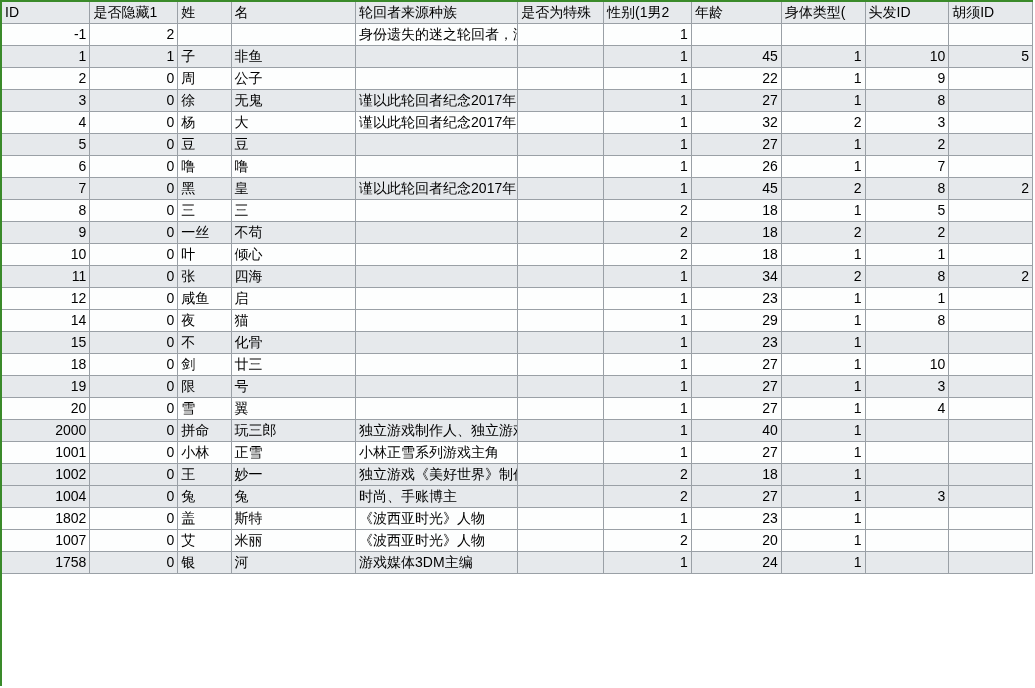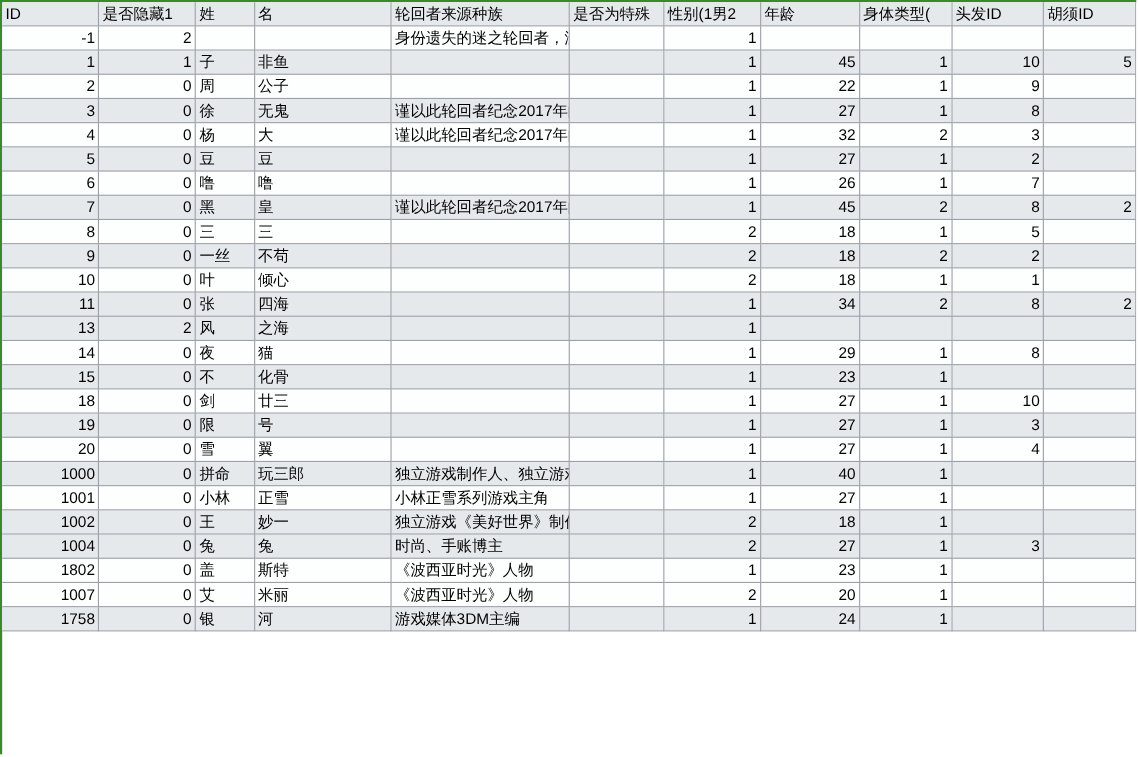--- a/index.html
+++ b/index.html
@@ -195,31 +195,31 @@
           <td>张</td>
           <td>四海</td>
           <td></td>
           <td class="num"></td>
           <td class="num">1</td>
           <td class="num">34</td>
           <td class="num">2</td>
           <td class="num">8</td>
           <td class="num">2</td>
         </tr>
-        <tr>
-          <td class="num">13</td>
-          <td class="num">2</td>
-          <td>风</td>
-          <td>之海</td>
-          <td></td>
-          <td class="num"></td>
-          <td class="num">1</td>
-          <td class="num"></td>
-          <td class="num"></td>
-          <td class="num"></td>
+        <tr class="alt">
+          <td class="num">12</td>
+          <td class="num">0</td>
+          <td>咸鱼</td>
+          <td>启</td>
+          <td></td>
+          <td class="num"></td>
+          <td class="num">1</td>
+          <td class="num">23</td>
+          <td class="num">1</td>
+          <td class="num">1</td>
           <td class="num"></td>
         </tr>
         <tr class="alt">
           <td class="num">14</td>
           <td class="num">0</td>
           <td>夜</td>
           <td>猫</td>
           <td></td>
           <td class="num"></td>
           <td class="num">1</td>
@@ -274,21 +274,21 @@
           <td>翼</td>
           <td></td>
           <td class="num"></td>
           <td class="num">1</td>
           <td class="num">27</td>
           <td class="num">1</td>
           <td class="num">4</td>
           <td class="num"></td>
         </tr>
         <tr>
-          <td class="num">1000</td>
+          <td class="num">2000</td>
           <td class="num">0</td>
           <td>拼命</td>
           <td>玩三郎</td>
           <td>独立游戏制作人、独立游戏大电</td>
           <td class="num"></td>
           <td class="num">1</td>
           <td class="num">40</td>
           <td class="num">1</td>
           <td class="num"></td>
           <td class="num"></td>

